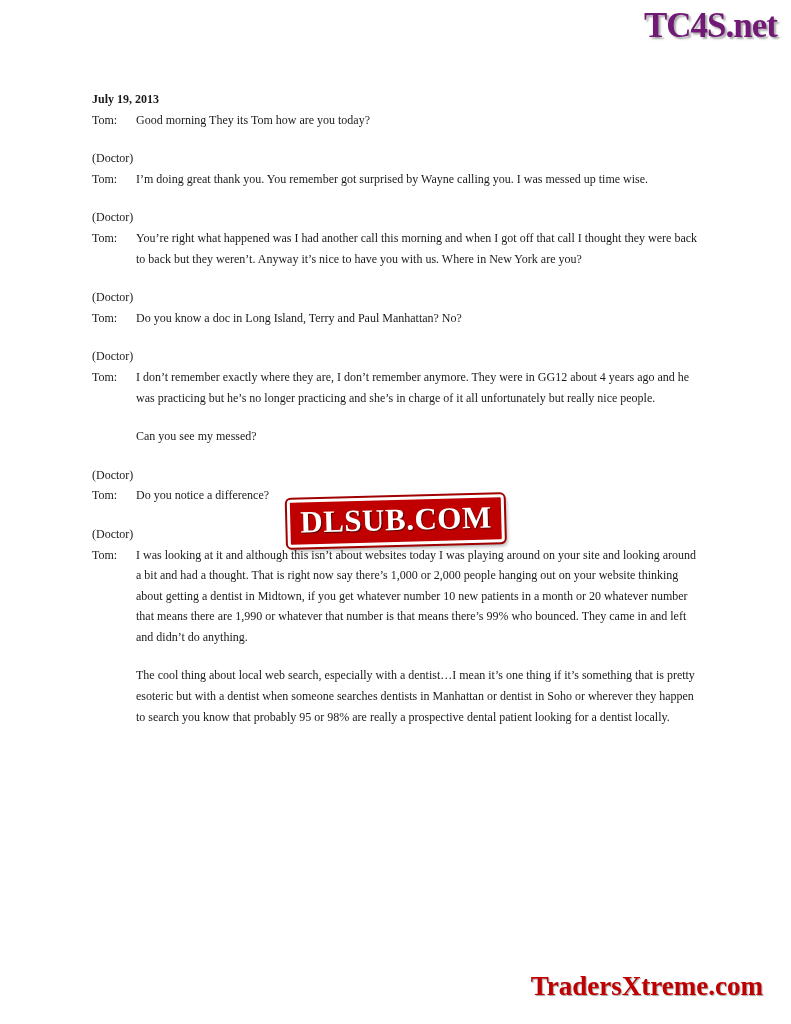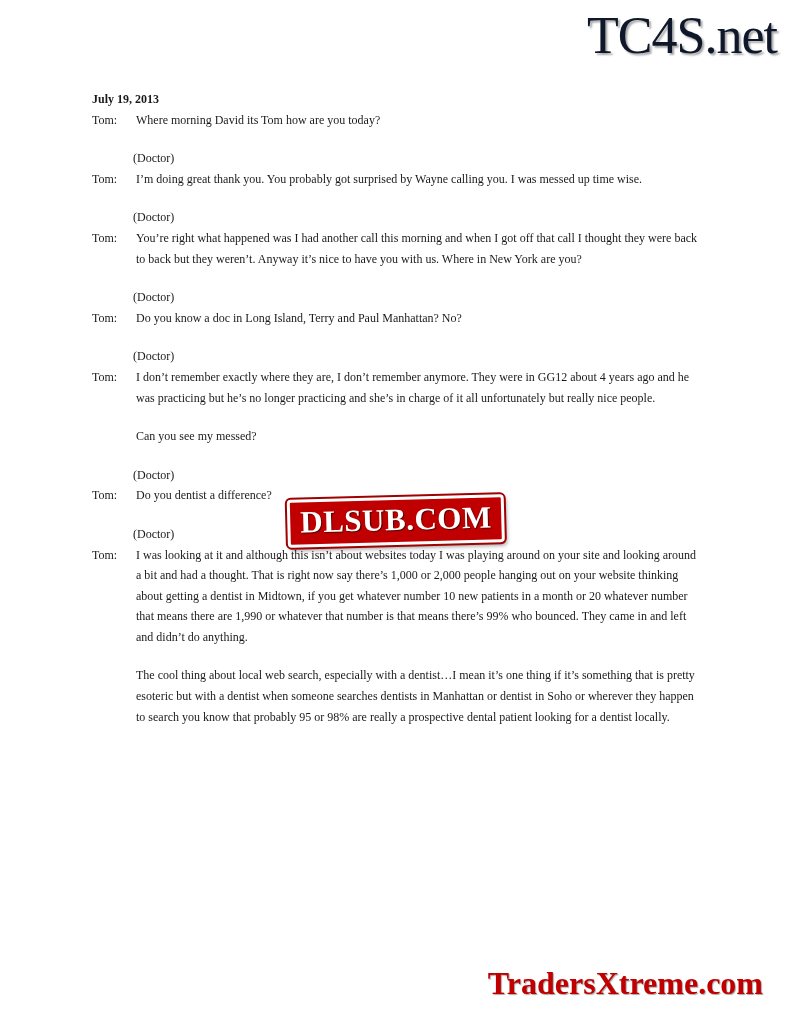--- a/index.html
+++ b/index.html
@@ -15,35 +15,35 @@
     overflow: hidden;
     font-family: "Liberation Serif", serif;
     color: #1a1a1a;
   }
   
   .wm-top {
     position: absolute;
     top: 6px;
     right: 14px;
     font-family: "Liberation Serif", serif;
-    font-weight: normal;
-    font-size: 52px;
+    font-weight: bold;
+    font-size: 35px;
     letter-spacing: -1px;
-    color: #0f172a;
+    color: #701a75;
     text-shadow: 2px 2px 2px rgba(0,0,0,0.35);
     white-space: nowrap;
   }
   
   .wm-bottom {
     position: absolute;
     bottom: 22px;
     right: 28px;
     font-family: "Liberation Serif", serif;
     font-weight: bold;
-    font-size: 32px;
+    font-size: 27px;
     color: #c00000;
     text-shadow: 1px 1px 1px rgba(0,0,0,0.35);
     white-space: nowrap;
   }
   
   .wm-center {
     position: absolute;
     left: 50%;
     top: 497px;
     transform: translateX(-50%) rotate(-1.5deg);
@@ -87,49 +87,48 @@
   }
   .blk .body p {
     margin: 0;
   }
   .blk .body p + p {
     margin-top: 18px;
   }
   .narrow .body { max-width: 560px; }
   .doctor {
     margin-top: 18px;
-    margin-left: 41px;
   }
 </style>
 </head>
 <body>
 
 <div class="page">
 
   <div class="wm-top">TC4S.net</div>
 
   <div class="doc">
 
     <div class="heading">
       <div>July 19, 2013</div>
     </div>
 
     <div class="blk">
       <div class="spk">Tom:</div>
       <div class="body">
-        <p>Where morning David its Tom how are you today?</p>
+        <p>Good morning They its Tom how are you today?</p>
       </div>
     </div>
 
     <div class="doctor">(Doctor)</div>
 
     <div class="blk narrow">
       <div class="spk">Tom:</div>
       <div class="body">
-        <p>I’m doing great thank you. You probably got surprised by Wayne calling you. I was messed up time wise.</p>
+        <p>I’m doing great thank you. You remember got surprised by Wayne calling you. I was messed up time wise.</p>
       </div>
     </div>
 
     <div class="doctor">(Doctor)</div>
 
     <div class="blk">
       <div class="spk">Tom:</div>
       <div class="body">
         <p>You’re right what happened was I had another call this morning and when I got off that call I thought they were back to back but they weren’t. Anyway it’s nice to have you with us. Where in New York are you?</p>
       </div>
@@ -152,21 +151,21 @@
         <p>I don’t remember exactly where they are, I don’t remember anymore. They were in GG12 about 4 years ago and he was practicing but he’s no longer practicing and she’s in charge of it all unfortunately but really nice people.</p>
         <p>Can you see my messed?</p>
       </div>
     </div>
 
     <div class="doctor">(Doctor)</div>
 
     <div class="blk">
       <div class="spk">Tom:</div>
       <div class="body">
-        <p>Do you dentist a difference?</p>
+        <p>Do you notice a difference?</p>
       </div>
     </div>
 
     <div class="doctor">(Doctor)</div>
 
     <div class="blk">
       <div class="spk">Tom:</div>
       <div class="body">
         <p>I was looking at it and although this isn’t about websites today I was playing around on your site and looking around a bit and had a thought. That is right now say there’s 1,000 or 2,000 people hanging out on your website thinking about getting a dentist in Midtown, if you get whatever number 10 new patients in a month or 20 whatever number that means there are 1,990 or whatever that number is that means there’s 99% who bounced. They came in and left and didn’t do anything.</p>
         <p>The cool thing about local web search, especially with a dentist…I mean it’s one thing if it’s something that is pretty esoteric but with a dentist when someone searches dentists in Manhattan or dentist in Soho or wherever they happen to search you know that probably 95 or 98% are really a prospective dental patient looking for a dentist locally.</p>

